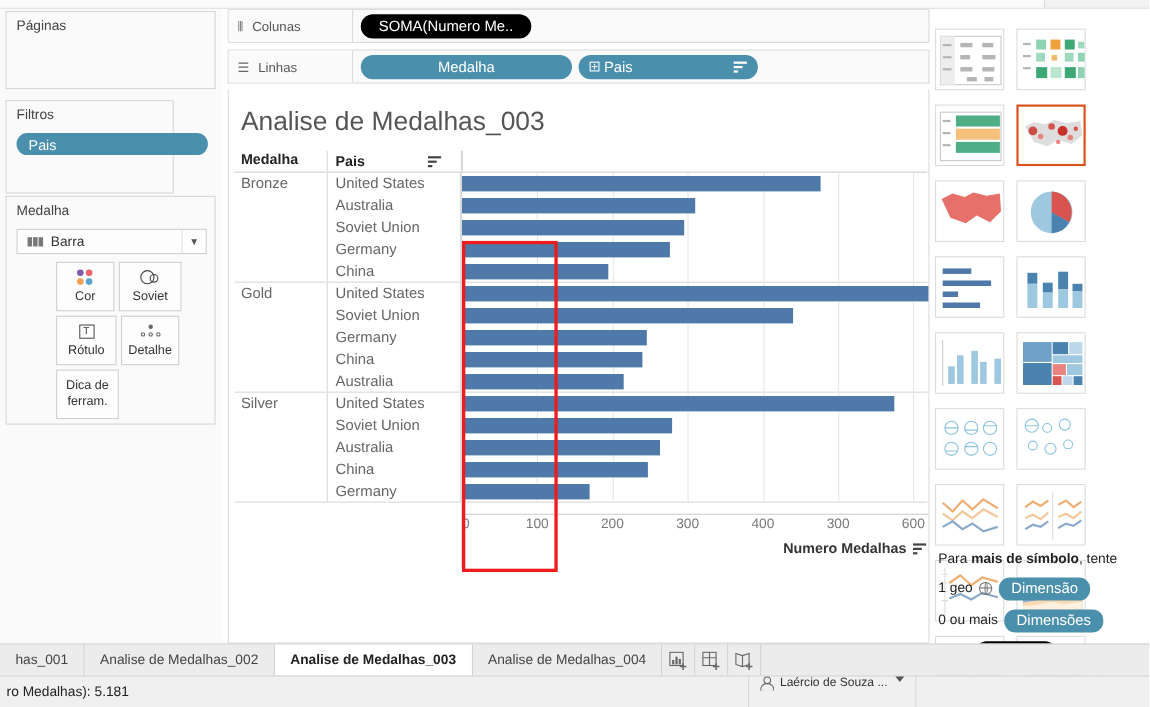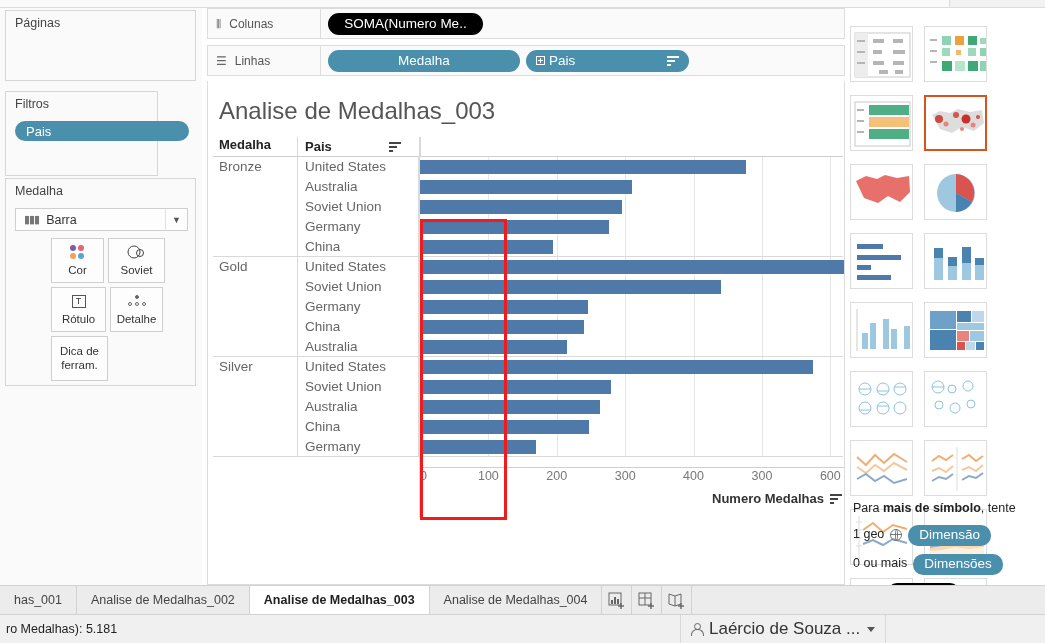--- a/index.html
+++ b/index.html
@@ -133,21 +133,21 @@
   
   .tabbar{ position:absolute; left:0; top:585px; width:1045px; height:29px; background:#ececec; border-top:1px solid #d2d2d2;}
   .tab{ float:left; height:28px; line-height:28px; padding:0 14px; font-size:12.5px; color:#444;
     border-right:1px solid #d2d2d2; background:#ececec; white-space:nowrap;}
   .tab.active{ background:#fff; font-weight:bold; color:#222;}
   .tabicon{ float:left; width:30px; height:28px; border-right:1px solid #d2d2d2; position:relative; background:#ececec;}
   .tabicon svg{ position:absolute; left:6px; top:6px;}
   .statusbar{ position:absolute; left:0; top:614px; width:1045px; height:29px; background:#f0f0f0; border-top:1px solid #d2d2d2;
     display:flex; align-items:center; }
   .status-left{ font-size:12.5px; color:#222; padding-left:6px; white-space:nowrap; }
-  .status-user{ position:absolute; left:680px; top:0; height:28px; display:flex; align-items:center; gap:7px; font-size:17px; color:#333;
+  .status-user{ position:absolute; left:680px; top:0; height:28px; display:flex; align-items:flex-start; gap:7px; font-size:11px; color:#333;
     border-left:1px solid #d9d9d9; border-right:1px solid #d9d9d9; padding:0 10px; }
   .usericon{ width:11px;height:12px;position:relative;}
   .usericon:before{content:"";position:absolute;left:3px;top:0;width:5px;height:5px;border:1px solid #666;border-radius:50%;}
   .usericon:after{content:"";position:absolute;left:0px;top:6px;width:11px;height:6px;border:1px solid #666;border-bottom:none;border-radius:6px 6px 0 0;}
   .caretdown{ width:0;height:0;border-left:4px solid transparent;border-right:4px solid transparent;border-top:5px solid #555;}
 </style>
 </head>
 <body>
 
 <div class="topstrip">

